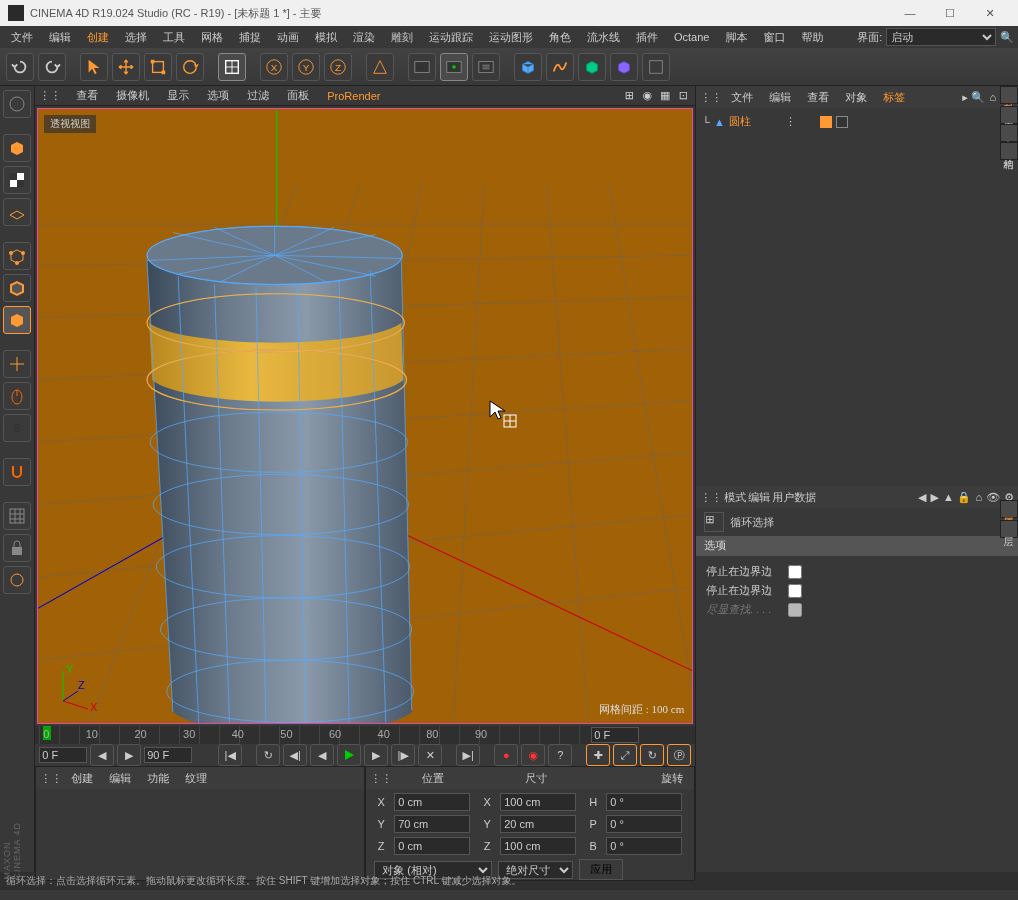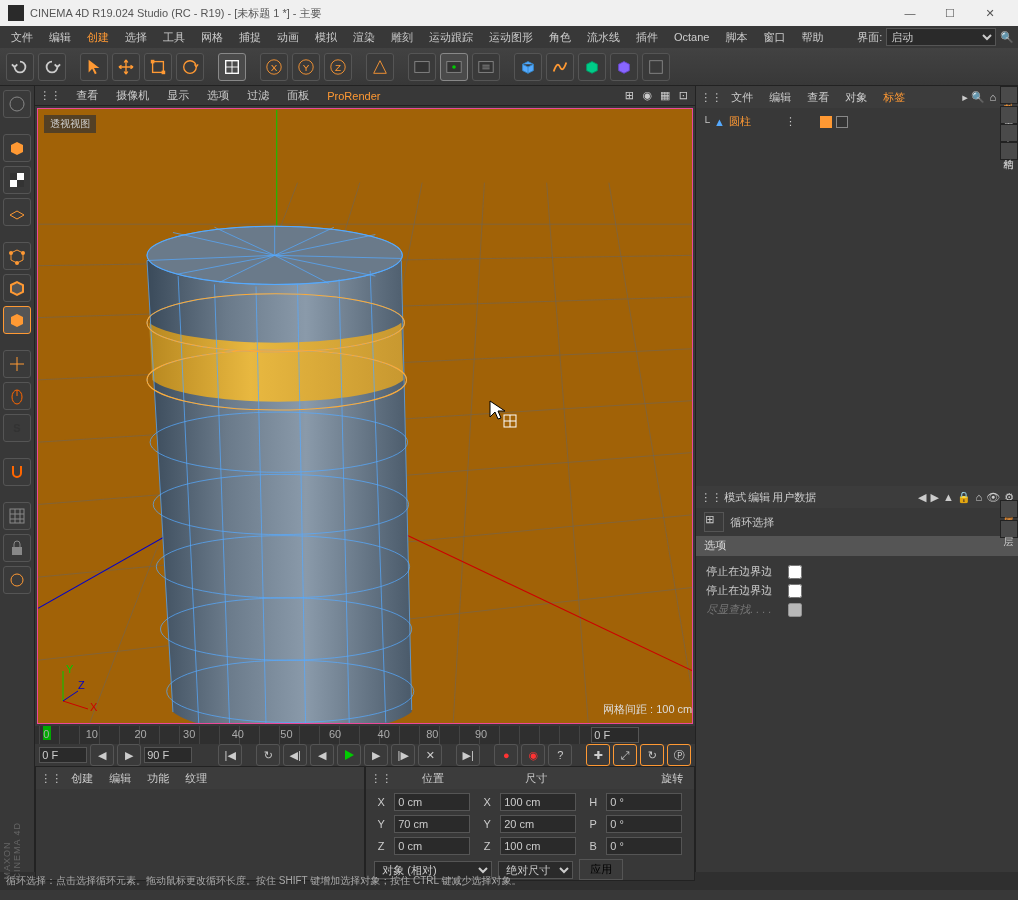--- a/index.html
+++ b/index.html
@@ -30,21 +30,21 @@
 
 .center { flex: 1; display: flex; flex-direction: column; }
 .vpheader { height: 22px; background: #383838; display: flex; align-items: center; padding: 0 4px; gap: 4px; border-bottom:1px solid #222;}
 .vpheader .h { padding: 2px 7px; cursor: pointer; color:#ccc;}
 .vpheader .h.on { color:#ff9933;}
 .vpheader .right { margin-left: auto; display:flex; gap:2px;}
 .vpheader .ricon{ width:16px; height:16px; display:flex; align-items:center; justify-content:center;}
 
 .viewport { flex: 1; background: #a16207; position: relative; border:1px solid #ec4899; margin:2px;}
 .vplabel { position: absolute; top: 6px; left: 6px; background: rgba(50,50,50,.7); padding: 2px 6px; font-size:10px;}
-.vpinfo { position: absolute; bottom: 6px; right: 0; color:#ddd;}
+.vpinfo { position: absolute; bottom: 6px; right: 8px; color:#ddd;font-family:Liberation Serif, serif;}
 .vpaxis { position: absolute; bottom: 10px; left: 10px; }
 .cursor-icon{position:absolute; top:290px; left:450px; color:#fff;}
 
 .timeline { height: 20px; background: #2f2f2f; display: flex; align-items: center; padding: 0 4px; position:relative;}
 .timeline .ruler{flex:1; height:18px; background:linear-gradient(90deg,#444 1px,transparent 1px); background-size:20px 100%; position:relative;}
 .timeline .marker{position:absolute; left:4px; width:8px; height:14px; background:#0a0;}
 .timeline .end{width:100px; display:flex; align-items:center; gap:2px;}
 .tinput{background:#2a2a2a; color:#ccc; border:1px solid #555; width:48px; height:16px; padding:0 2px;}
 
 .playbar { height: 28px; background: #383838; display: flex; align-items: center; padding: 0 4px; gap: 3px; }

